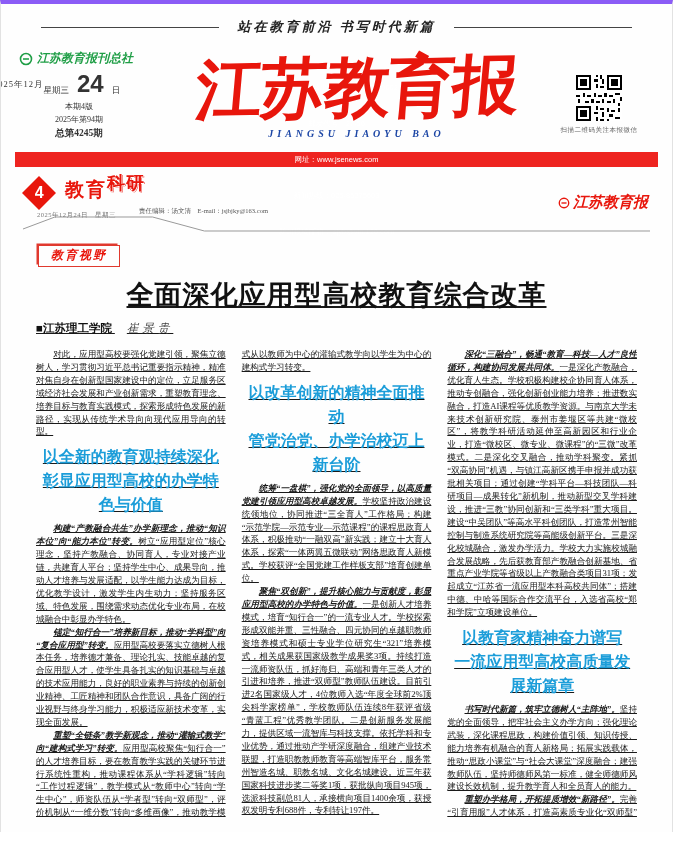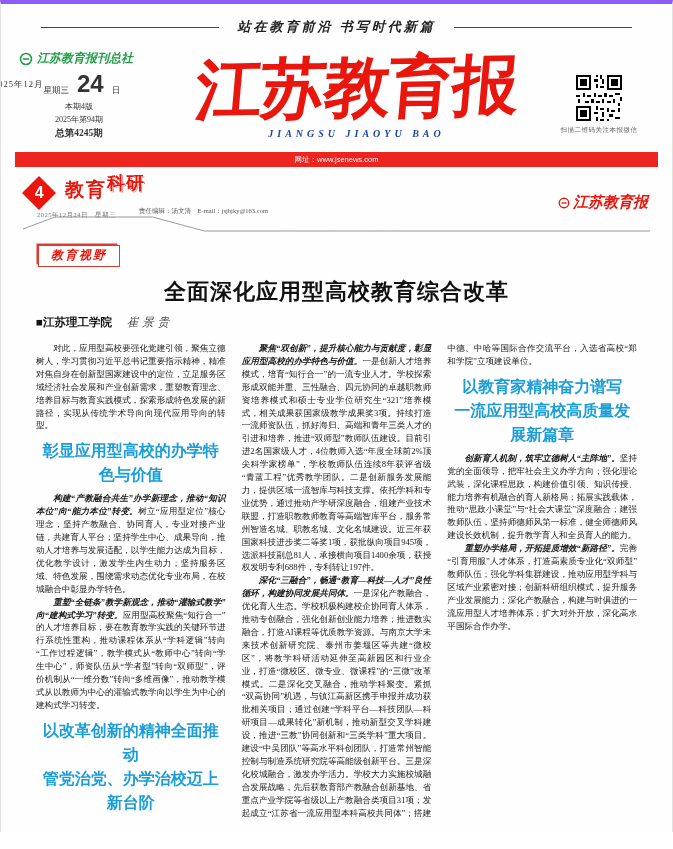--- a/index.html
+++ b/index.html
@@ -54,25 +54,25 @@
   .diamond{width:24px;height:24px;background:var(--brand_red,#e8160c);transform:rotate(45deg);margin:4px 8px 0 4px;display:flex;align-items:center;justify-content:center;}
   .diamond span{transform:rotate(-45deg);color:#fff;font-weight:bold;font-size:16px;font-family:"Liberation Sans",sans-serif;}
   .sec-name{color:var(--brand_red,#e8160c);font-weight:bold;margin-left:6px;white-space:nowrap;}
   .sec-name .p1{font-size:19px;letter-spacing:2px;}
   .sec-name .p2{font-size:18px;position:relative;top:-7px;letter-spacing:1px;text-shadow:0.5px 0.5px 0 #fff, 1px 1px 0 var(--brand_red,#e8160c);}
   .sec-date{position:absolute;left:16px;top:34px;font-size:6.5px;color:#777;letter-spacing:0.5px;}
   .sec-rule{position:absolute;left:0;top:0;width:100%;height:56px;}
   .sec-editor{position:absolute;left:118px;top:30px;font-size:6.5px;color:#555;}
   .sec-brand{position:absolute;right:4px;top:16px;display:flex;align-items:center;gap:3px;color:var(--brand_red,#e8160c);font-weight:bold;font-size:15px;font-style:italic;white-space:nowrap;}
   
-  .article{margin:12px 35px 0 35px;}
+  .article{margin:12px 35px 0 35px;text-decoration:underline;}
   .tag-box{display:inline-block;border:1px solid #e0392e;color:var(--brand_red,#d7281d);font-style:italic;font-weight:bold;font-size:12px;padding:1px 12px 2px;letter-spacing:2px;margin-left:2px;box-shadow:-2px -2px 0 -0.5px #e0392e;}
   .headline{
     text-align:center;font-family:"Liberation Sans","DejaVu Sans",sans-serif;
-    font-weight:900;font-size:22px;letter-spacing:1px;color:#111;
+    font-weight:900;font-size:27px;letter-spacing:1px;color:#111;
     margin:10px 0 8px 0;white-space:nowrap;
   }
   .byline{font-size:11.5px;margin:6px 0 12px 0;}
   .byline .org{font-weight:bold;color:#111;}
   .byline .author{color:#444;letter-spacing:4px;margin-left:12px;font-style:italic;}
   .article-body{
     column-count:3;column-gap:16px;column-fill:auto;
     height:482px;overflow:hidden;
     font-size:8.6px;line-height:12.9px;text-align:justify;color:#191919;
   }
@@ -171,33 +171,36 @@
     <div class="tag-box">教育视野</div>
     <div class="headline">全面深化应用型高校教育综合改革</div>
     <div class="byline">
       <span class="org">■江苏理工学院</span>
       <span class="author">崔景贵</span>
     </div>
 
     <div class="article-body">
       <p class="body-p"><span>对此，应用型高校要强化党建引领，聚焦立德树人，学习贯彻习近平总书记重要指示精神，精准对焦自身在创新型国家建设中的定位，立足服务区域经济社会发展和产业创新需求，重塑教育理念、培养目标与教育实践模式，探索形成特色发展的新路径，实现从传统学术导向向现代应用导向的转型。</span></p>
       <div class="sub-h2">
+        <div>以全新的教育观持续深化</div>
         <div>彰显应用型高校的办学特色与价值</div>
       </div>
       <p class="body-p"><span class="lead">构建“产教融合共生”办学新理念，推动“知识本位”向“能力本位”转变。</span><span>树立“应用型定位”核心理念，坚持产教融合、协同育人，专业对接产业链，共建育人平台；坚持学生中心、成果导向，推动人才培养与发展适配，以学生能力达成为目标，优化教学设计，激发学生内生动力；坚持服务区域、特色发展，围绕需求动态优化专业布局，在校城融合中彰显办学特色。</span></p>
+      <p class="body-p"><span class="lead">锚定“知行合一”培养新目标，推动“学科型”向“复合应用型”转变。</span><span>应用型高校要落实立德树人根本任务，培养德才兼备、理论扎实、技能卓越的复合应用型人才，使学生具备扎实的知识基础与卓越的技术应用能力，良好的职业素养与持续的创新创业精神、工匠精神和团队合作意识，具备广阔的行业视野与终身学习能力，积极适应新技术变革，实现全面发展。</span></p>
       <p class="body-p"><span class="lead">重塑“全链条”教学新观念，推动“灌输式教学”向“建构式学习”转变。</span><span>应用型高校聚焦“知行合一”的人才培养目标，要在教育教学实践的关键环节进行系统性重构，推动课程体系从“学科逻辑”转向“工作过程逻辑”，教学模式从“教师中心”转向“学生中心”，师资队伍从“学者型”转向“双师型”，评价机制从“一维分数”转向“多维画像”，推动教学模式从以教师为中心的灌输式教学向以学生为中心的建构式学习转变。</span></p>
       <div class="sub-h2">
         <div>以改革创新的精神全面推动</div>
         <div>管党治党、办学治校迈上新台阶</div>
       </div>
+      <p class="body-p"><span class="lead">统筹“一盘棋”，强化党的全面领导，以高质量党建引领应用型高校卓越发展。</span><span>学校坚持政治建设统领地位，协同推进“三全育人”工作格局；构建“示范学院—示范专业—示范课程”的课程思政育人体系，积极推动“一融双高”新实践；建立十大育人体系，探索“一体两翼五微联动”网络思政育人新模式。学校获评“全国党建工作样板支部”培育创建单位。</span></p>
       <p class="body-p"><span class="lead">聚焦“双创新”，提升核心能力与贡献度，彰显应用型高校的办学特色与价值。</span><span>一是创新人才培养模式，培育“知行合一”的一流专业人才。学校探索形成双能并重、三性融合、四元协同的卓越职教师资培养模式和硕士专业学位研究生“321”培养模式，相关成果获国家级教学成果奖3项。持续打造一流师资队伍，抓好海归、高端和青年三类人才的引进和培养，推进“双师型”教师队伍建设。目前引进2名国家级人才，4位教师入选“年度全球前2%顶尖科学家榜单”，学校教师队伍连续8年获评省级“青蓝工程”优秀教学团队。二是创新服务发展能力，提供区域一流智库与科技支撑。依托学科和专业优势，通过推动产学研深度融合，组建产业技术联盟，打造职教教师教育等高端智库平台，服务常州智造名城、职教名城、文化名城建设。近三年获国家科技进步奖二等奖1项，获批纵向项目945项，选派科技副总81人，承接横向项目1400余项，获授权发明专利688件，专利转让197件。</span></p>
       <p class="body-p"><span class="lead">深化“三融合”，畅通“教育—科技—人才”良性循环，构建协同发展共同体。</span><span>一是深化产教融合，优化育人生态。学校积极构建校企协同育人体系，推动专创融合，强化创新创业能力培养；推进数实融合，打造AI课程等优质教学资源。与南京大学未来技术创新研究院、泰州市姜堰区等共建“微校区”，将教学科研活动延伸至高新园区和行业企业，打造“微校区、微专业、微课程”的“三微”改革模式。二是深化交叉融合，推动学科聚变。紧抓“双高协同”机遇，与镇江高新区携手申报并成功获批相关项目；通过创建“学科平台—科技团队—科研项目—成果转化”新机制，推动新型交叉学科建设，推进“三教”协同创新和“三类学科”重大项目。建设“中吴团队”等高水平科创团队，打造常州智能控制与制造系统研究院等高能级创新平台。三是深化校城融合，激发办学活力。学校大力实施校城融合发展战略，先后获教育部产教融合创新基地、省重点产业学院等省级以上产教融合类项目31项；发起成立“江苏省一流应用型本科高校共同体”；搭建中德、中哈等国际合作交流平台，入选省高校“郑和学院”立项建设单位。</span></p>
       <div class="sub-h2">
         <div>以教育家精神奋力谱写</div>
         <div>一流应用型高校高质量发展新篇章</div>
       </div>
-      <p class="body-p"><span class="lead">创新育人机制，筑牢立德树人“主阵地”。</span><span>坚持党的全面领导，把牢社会主义办学方向；强化理论武装，深化课程思政，构建价值引领、知识传授、能力培养有机融合的育人新格局；拓展实践载体，推动“思政小课堂”与“社会大课堂”深度融合；建强教师队伍，坚持师德师风第一标准，健全师德师风建设长效机制，提升教学育人和全员育人的能力。</span></p>
+      <p class="body-p"><span class="lead">书写时代新篇，筑牢立德树人“主阵地”。</span><span>坚持党的全面领导，把牢社会主义办学方向；强化理论武装，深化课程思政，构建价值引领、知识传授、能力培养有机融合的育人新格局；拓展实践载体，推动“思政小课堂”与“社会大课堂”深度融合；建强教师队伍，坚持师德师风第一标准，健全师德师风建设长效机制，提升教学育人和全员育人的能力。</span></p>
       <p class="body-p"><span class="lead">重塑办学格局，开拓提质增效“新路径”。</span><span>完善“引育用服”人才体系，打造高素质专业化“双师型”教师队伍；强化学科集群建设，推动应用型学科与区域产业紧密对接；创新科研组织模式，提升服务产业发展能力；深化产教融合，构建与时俱进的一流应用型人才培养体系；扩大对外开放，深化高水平国际合作办学。</span></p>
 
     </div>
   </div>
 
 </div>
 
 </body></html>

